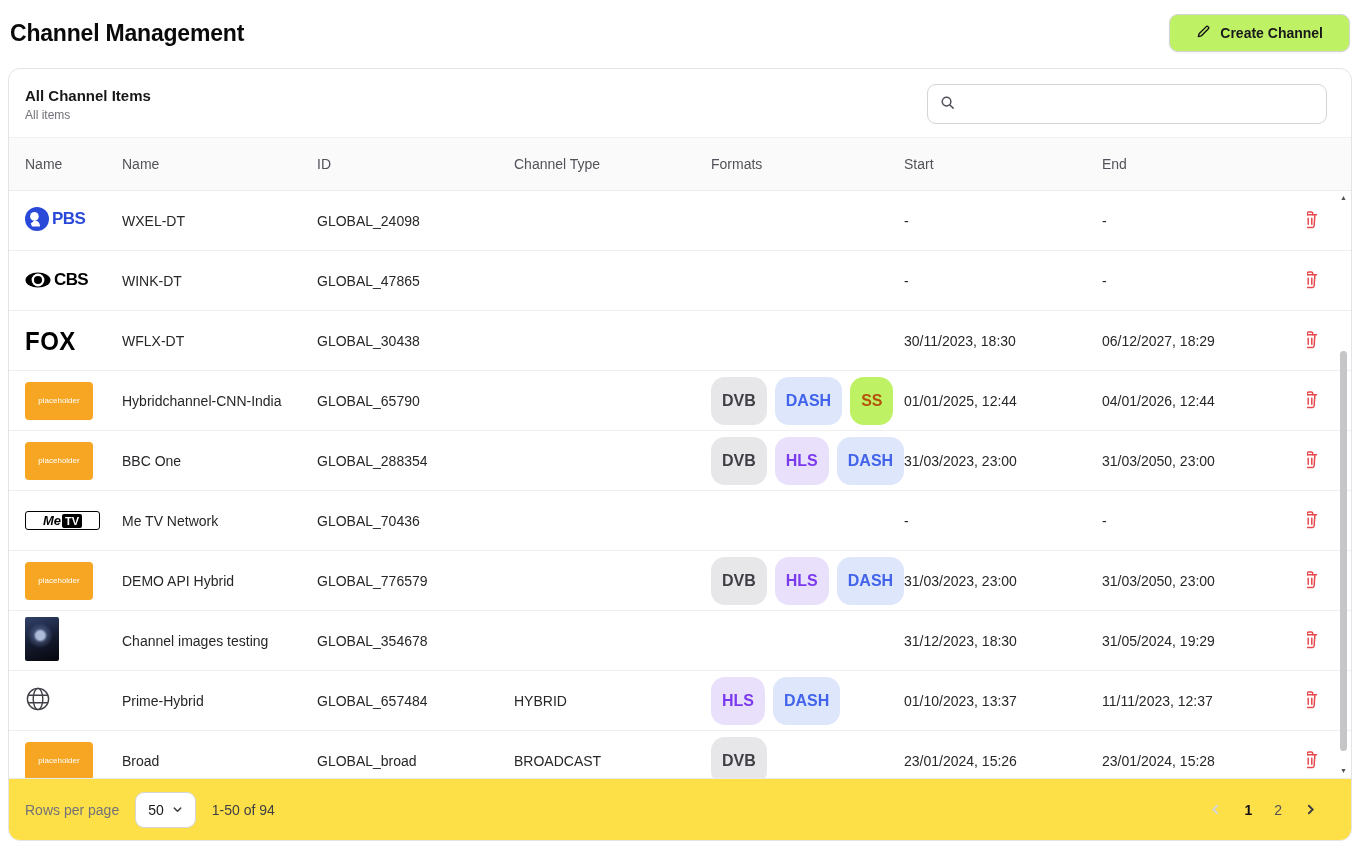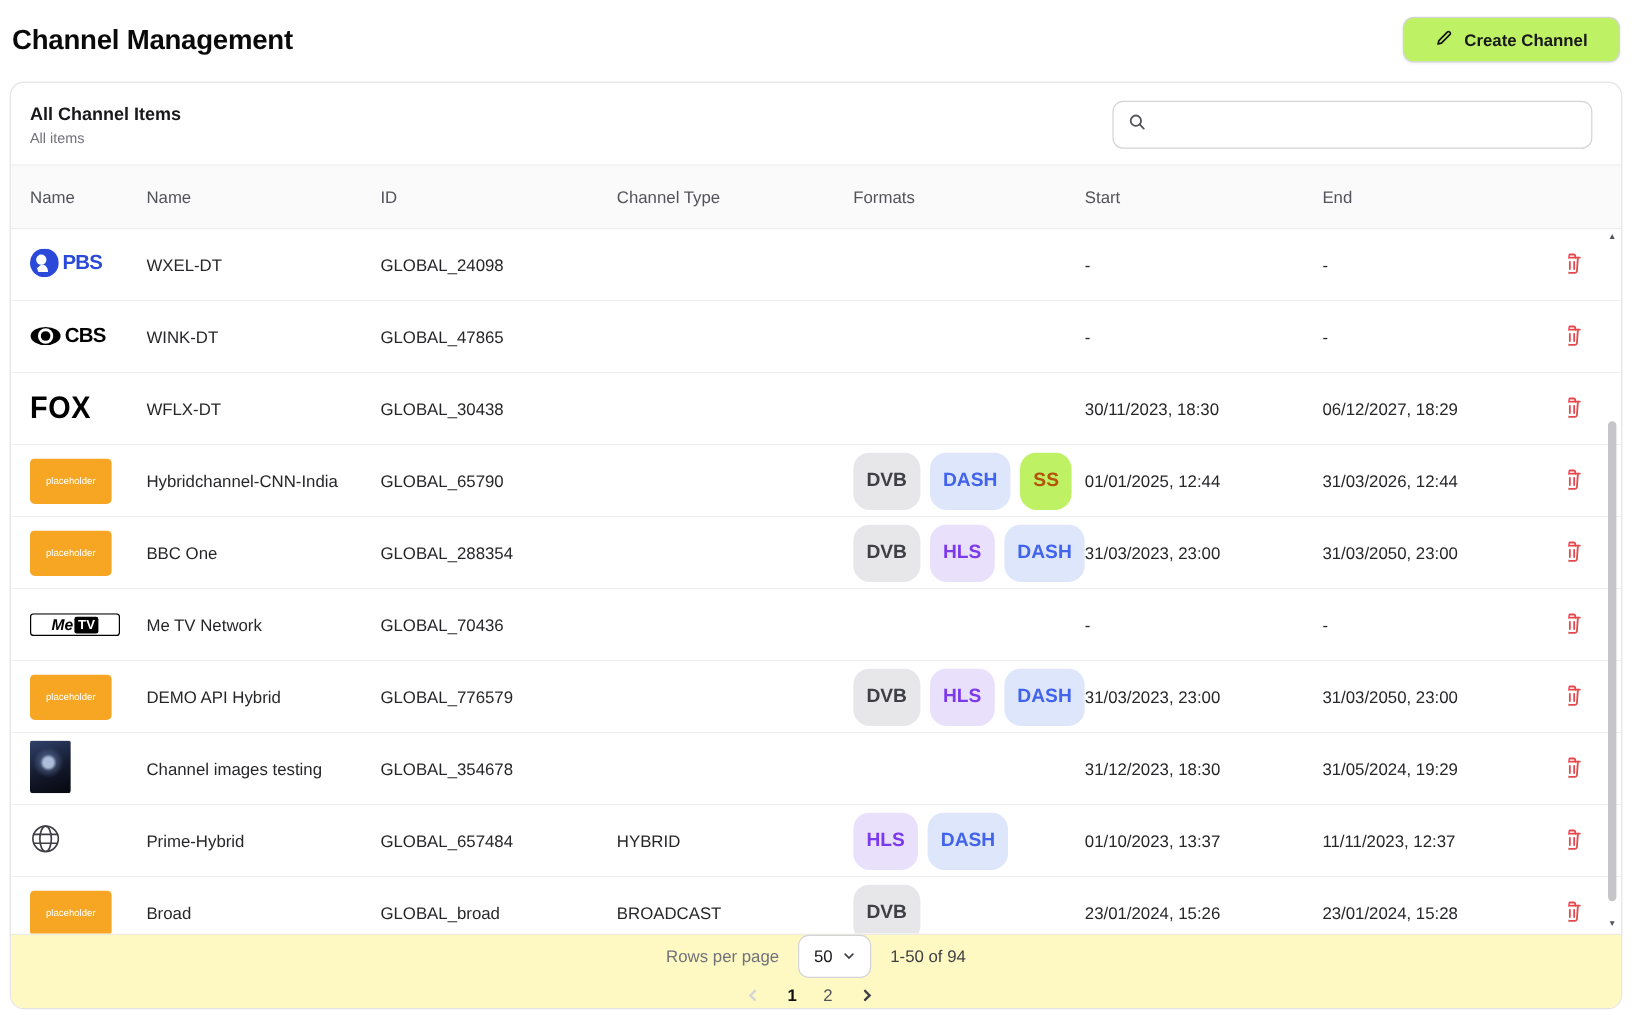--- a/index.html
+++ b/index.html
@@ -91,21 +91,21 @@
   
   .scrollbar { position: absolute; top: 2px; bottom: 2px; right: 1px; width: 13px; display: flex; flex-direction: column; align-items: center; }
   .sb-arrow { font-size: 7px; color: #52525b; line-height: 10px; height: 10px; cursor: pointer; }
   .sb-track { flex: 1; width: 100%; position: relative; }
   .sb-thumb { position: absolute; left: 3px; width: 7px; top: 148px; height: 400px; background: #c6c6c9; border-radius: 4px; cursor: pointer; }
 
   
   .card-foot {
     border-top: 1px solid #e9e9eb; height: 62px;
     display: flex; align-items: center; justify-content: space-between;
-    padding: 0 16px; background: #fef9c3; flex-direction: column;
+    padding: 0 16px; background: #fde047;
   }
   .foot-left { display: flex; align-items: center; gap: 16px; }
   .rpp-label { color: #71717a; font-size: 14px; }
   .rpp-select {
     display: flex; align-items: flex-end; gap: 8px;
     border: 1px solid #d4d4d8; border-radius: 9px; background: #fff;
     padding: 9px 12px; font-size: 14px; color: #18181b; cursor: pointer;
     font-family: "Liberation Sans", sans-serif;
   }
   .range-text { font-size: 14px; color: #3f3f46; }
@@ -236,21 +236,21 @@
             <div class="td"><span class="lg lg-ph">placeholder</span></div>
             <div class="td">Hybridchannel-CNN-India</div>
             <div class="td">GLOBAL_65790</div>
             <div class="td"></div>
             <div class="td td-formats">
               <span class="badge badge-DVB">DVB</span>
               <span class="badge badge-DASH">DASH</span>
               <span class="badge badge-SS">SS</span>
             </div>
             <div class="td">01/01/2025, 12:44</div>
-            <div class="td">31/03/2026, 12:44</div>
+            <div class="td">04/01/2026, 12:44</div>
             <div class="td td-actions">
               <button class="trash-btn"><span><svg width="18" height="19" viewBox="0 0 18 19" fill="none" stroke="#e5484d" stroke-width="1.5" stroke-linecap="round" stroke-linejoin="round">
                     <path d="M2.5 4.7h13"></path>
                     <path d="M6.3 4.7V3.2a1.1 1.1 0 0 1 1.1-1.1h3.2a1.1 1.1 0 0 1 1.1 1.1v1.5"></path>
                     <path d="M4.1 4.7l.8 11.3a1.6 1.6 0 0 0 1.6 1.4h5a1.6 1.6 0 0 0 1.6-1.4l.8-11.3"></path>
                     <path d="M7.2 8.2v6M10.8 8.2v6"></path>
                   </svg></span></button>
             </div>
           </div>
           <div class="trow">

